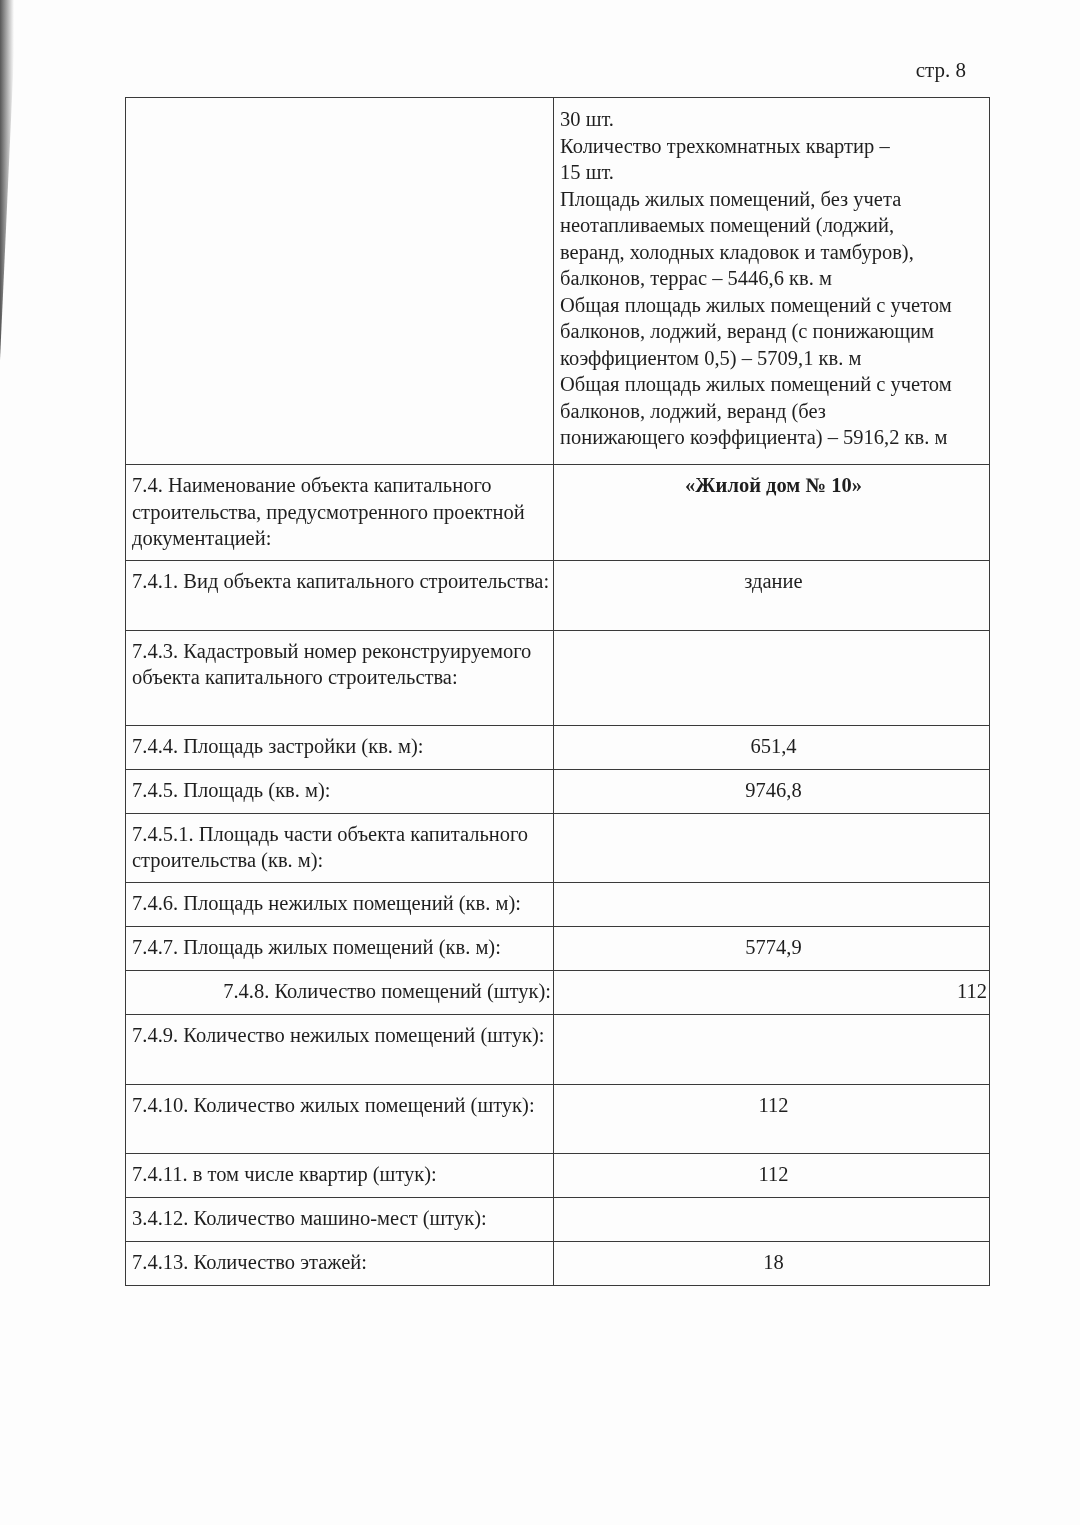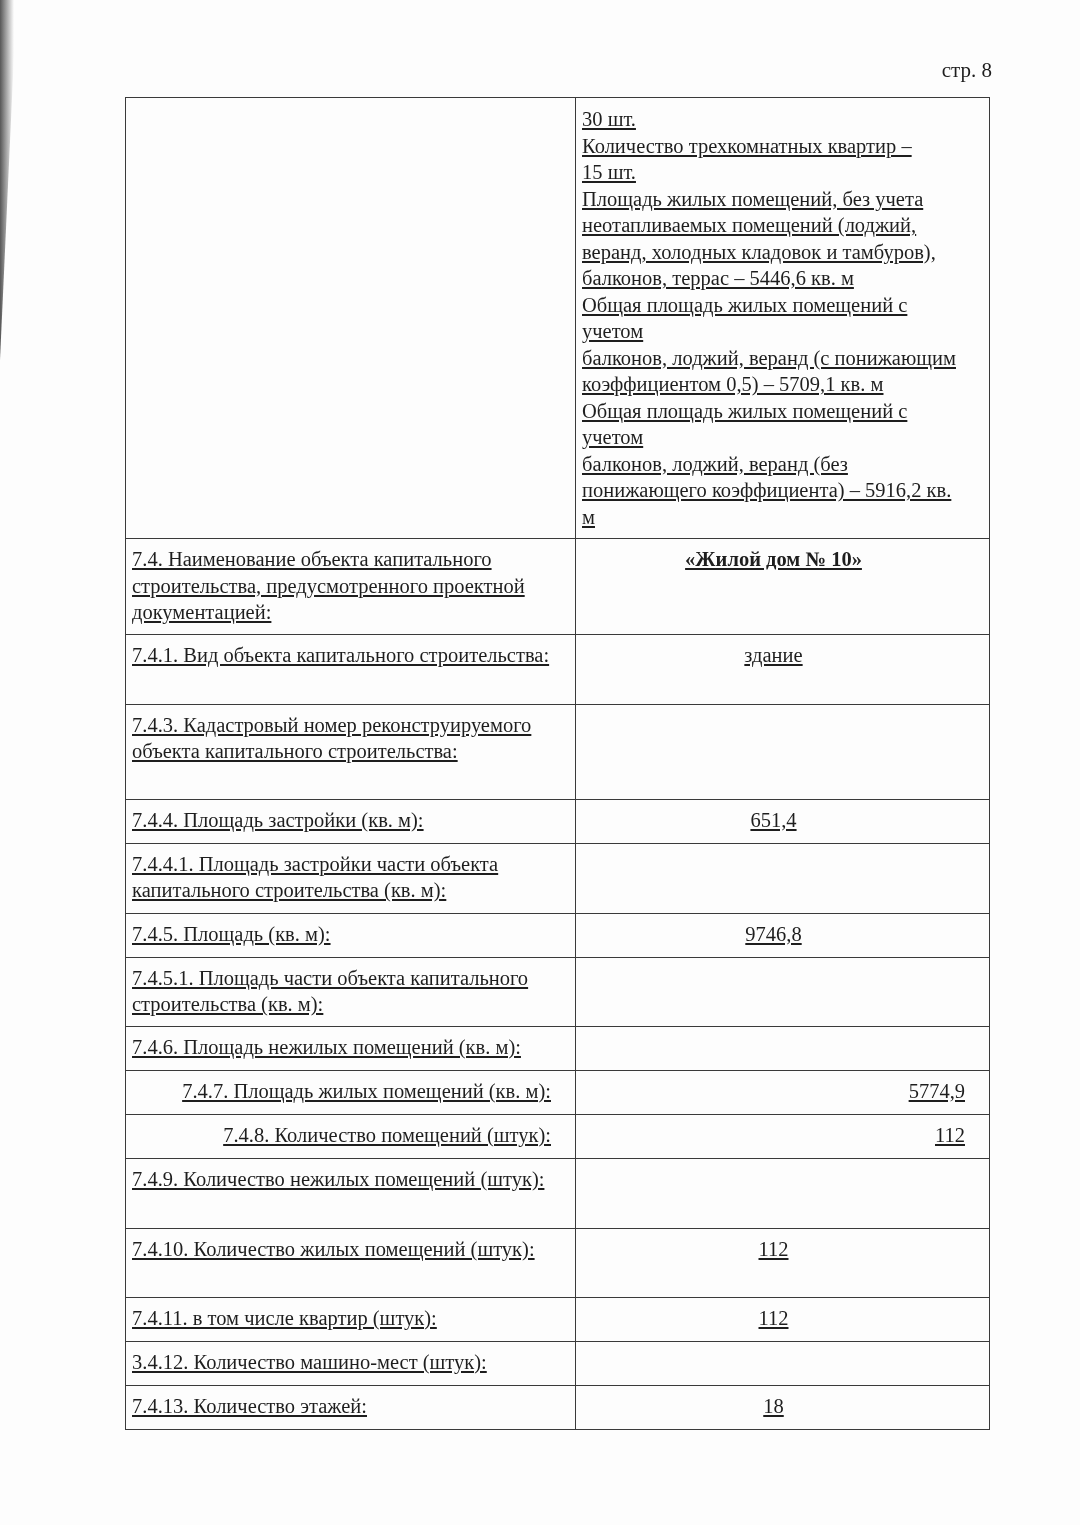--- a/index.html
+++ b/index.html
@@ -20,38 +20,37 @@
       left: 0;
       top: 0;
       width: 14px;
       height: 360px;
       background: linear-gradient(to right, #3a3a3a 0%, #8a8a8a 40%, rgba(255,255,255,0) 100%);
       clip-path: polygon(0 0, 100% 0, 100% 15%, 0 100%);
       opacity: 0.85;
     }
     .page-number {
       position: absolute;
-      right: 88px;
+      right: 114px;
       top: 58px;
       font-size: 21px;
     }
     table.doc-table {
       position: absolute;
       left: 125px;
       top: 97px;
       width: 865px;
       border-collapse: collapse;
       font-size: 20.5px;
       line-height: 26.5px;
     }
     table.doc-table td {
       border: 1.5px solid #3a3a3a;
       vertical-align: top;
-      padding: 7px 24px 8px 6px;
-      text-decoration: underline;
+      padding: 7px 2px 8px 6px;
     }
     td.label {
       width: 419px;
     }
     td.value {
       text-align: center;
     }
     td.value.left {
       text-align: left;
     }
@@ -65,21 +64,21 @@
     tr.r-cont td { height: 350px; padding-top: 8px; }
     tr.r-74 td { height: 79px; }
     tr.r-741 td { height: 54px; }
     tr.r-742 td { height: 28px; }
     tr.r-743 td { height: 79px; }
     tr.r-744 td { height: 28px; }
     tr.r-7441 td { height: 54px; }
     tr.r-745 td { height: 28px; }
     tr.r-7451 td { height: 53px; }
     tr.r-746 td { height: 28px; margin-top: 11px; }
-    tr.r-747 td { height: 28px; text-align: right; }
+    tr.r-747 td { height: 28px; }
     tr.r-748 td { height: 28px; text-align: right; }
     tr.r-749 td { height: 54px; }
     tr.r-7410 td { height: 53px; margin-left: 40px; }
     tr.r-7411 td { height: 28px; }
     tr.r-7412 td { height: 28px; }
     tr.r-7413 td { height: 28px; }
   </style>
 </head>
 <body>
 
@@ -116,24 +115,20 @@
       <td class="value">здание</td>
     </tr>
     <tr class="r-743">
       <td class="label">7.4.3. Кадастровый номер реконструируемого объекта капитального строительства:</td>
       <td class="value"></td>
     </tr>
     <tr class="r-744">
       <td class="label">7.4.4. Площадь застройки (кв. м):</td>
       <td class="value">651,4</td>
     </tr>
-    <tr class="r-7441">
-      <td class="label">7.4.4.1. Площадь застройки части объекта капитального строительства (кв. м):</td>
-      <td class="value"></td>
-    </tr>
     <tr class="r-745">
       <td class="label">7.4.5. Площадь (кв. м):</td>
       <td class="value">9746,8</td>
     </tr>
     <tr class="r-7451">
       <td class="label">7.4.5.1. Площадь части объекта капитального строительства (кв. м):</td>
       <td class="value"></td>
     </tr>
     <tr class="r-746">
       <td class="label">7.4.6. Площадь нежилых помещений (кв. м):</td>

